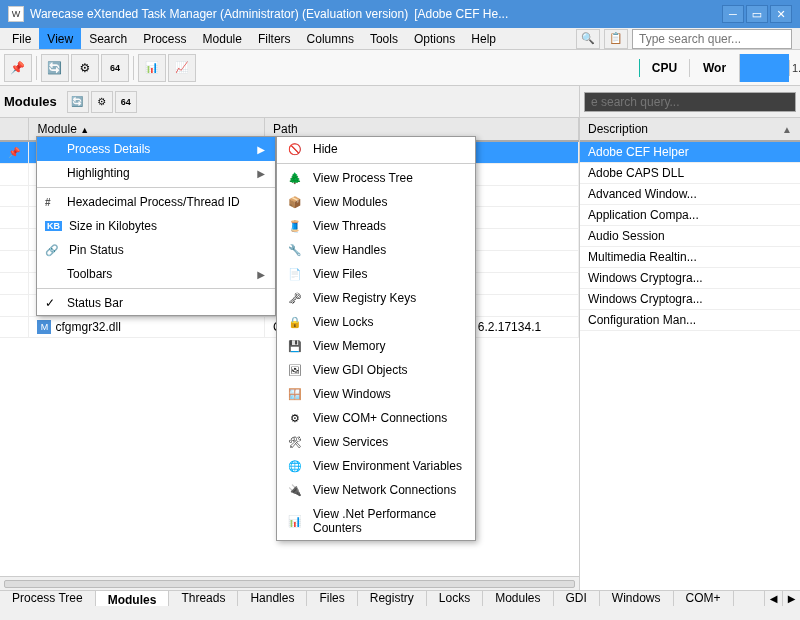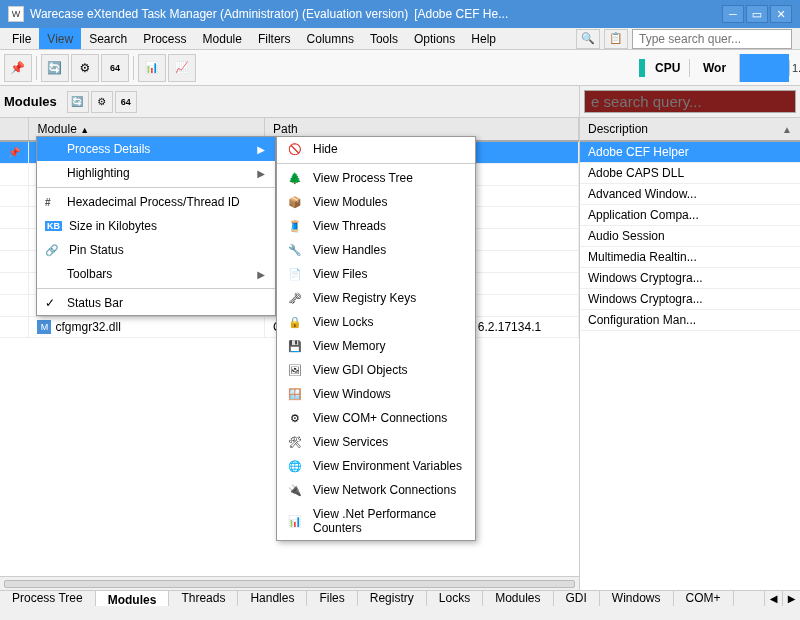--- a/index.html
+++ b/index.html
@@ -67,21 +67,21 @@
       padding: 0 4px;
     }
     .menu-item {
       padding: 2px 8px;
       cursor: pointer;
       font-size: 12px;
       height: 100%;
       display: flex;
       align-items: center;
     }
-    .menu-item.active { background: #3399ff; color: #404040; }
+    .menu-item.active { background: #3399ff; color: #000000; }
 
     
     .toolbar {
       background: #f8f8f8;
       border-bottom: 1px solid #ccc;
       display: flex;
       align-items: center;
       height: 36px;
       padding: 2px 4px;
       gap: 2px;
@@ -197,23 +197,23 @@
       border-bottom: 1px solid #ccc;
       display: flex;
       align-items: center;
       height: 32px;
       padding: 2px 4px;
     }
     .right-search {
       border: 1px solid #aaa;
       padding: 2px 6px;
       width: 100%;
-      font-size: 15px;
+      font-size: 12px;
       color: #999;
-      background: #7f1d1d;
+      background: #404040;
     }
     .right-table-container {
       flex: 1;
       overflow: hidden;
     }
     .right-table-header {
       background: #e8e8e8;
       border-bottom: 2px solid #aaa;
       display: flex;
       align-items: center;
@@ -403,21 +403,21 @@
   <button class="toolbar-btn" title="Pin">📌</button>
   <div class="toolbar-sep"></div>
   <button class="toolbar-btn" title="Refresh">🔄</button>
   <button class="toolbar-btn" title="Settings">⚙</button>
   <button class="toolbar-btn" style="font-size:9px; font-weight:bold;">64</button>
   <div class="toolbar-sep"></div>
   <button class="toolbar-btn" style="font-size:11px;">📊</button>
   <button class="toolbar-btn" style="font-size:11px;">📈</button>
 
   <div style="margin-left:auto; display:flex; align-items:center; gap:0;">
-    <div style="width:50px; text-align:center; font-weight:bold; font-size:12px; border-left:6px solid #14b8a6; padding:2px 10px;">CPU</div>
+    <div style="width:50px; text-align:center; font-weight:bold; font-size:12px; border-left:1px solid #14b8a6; padding:2px 10px;">CPU</div>
     <div style="width:50px; text-align:center; font-weight:bold; font-size:12px; border-left:1px solid #ccc; padding:2px 4px;">Wor</div>
     <div style="width:50px; border-left:1px solid #ccc; padding:2px; background:#3399ff; height:28px;"></div>
     <div style="width:1px; font-size:11px; padding:2px; border-left:1px solid #ccc; color:#333; text-align:right; padding-right:4px;">1.</div>
   </div>
 </div>
 
 <div class="main-content">
 
   <div class="left-panel">
     <div class="modules-toolbar">

